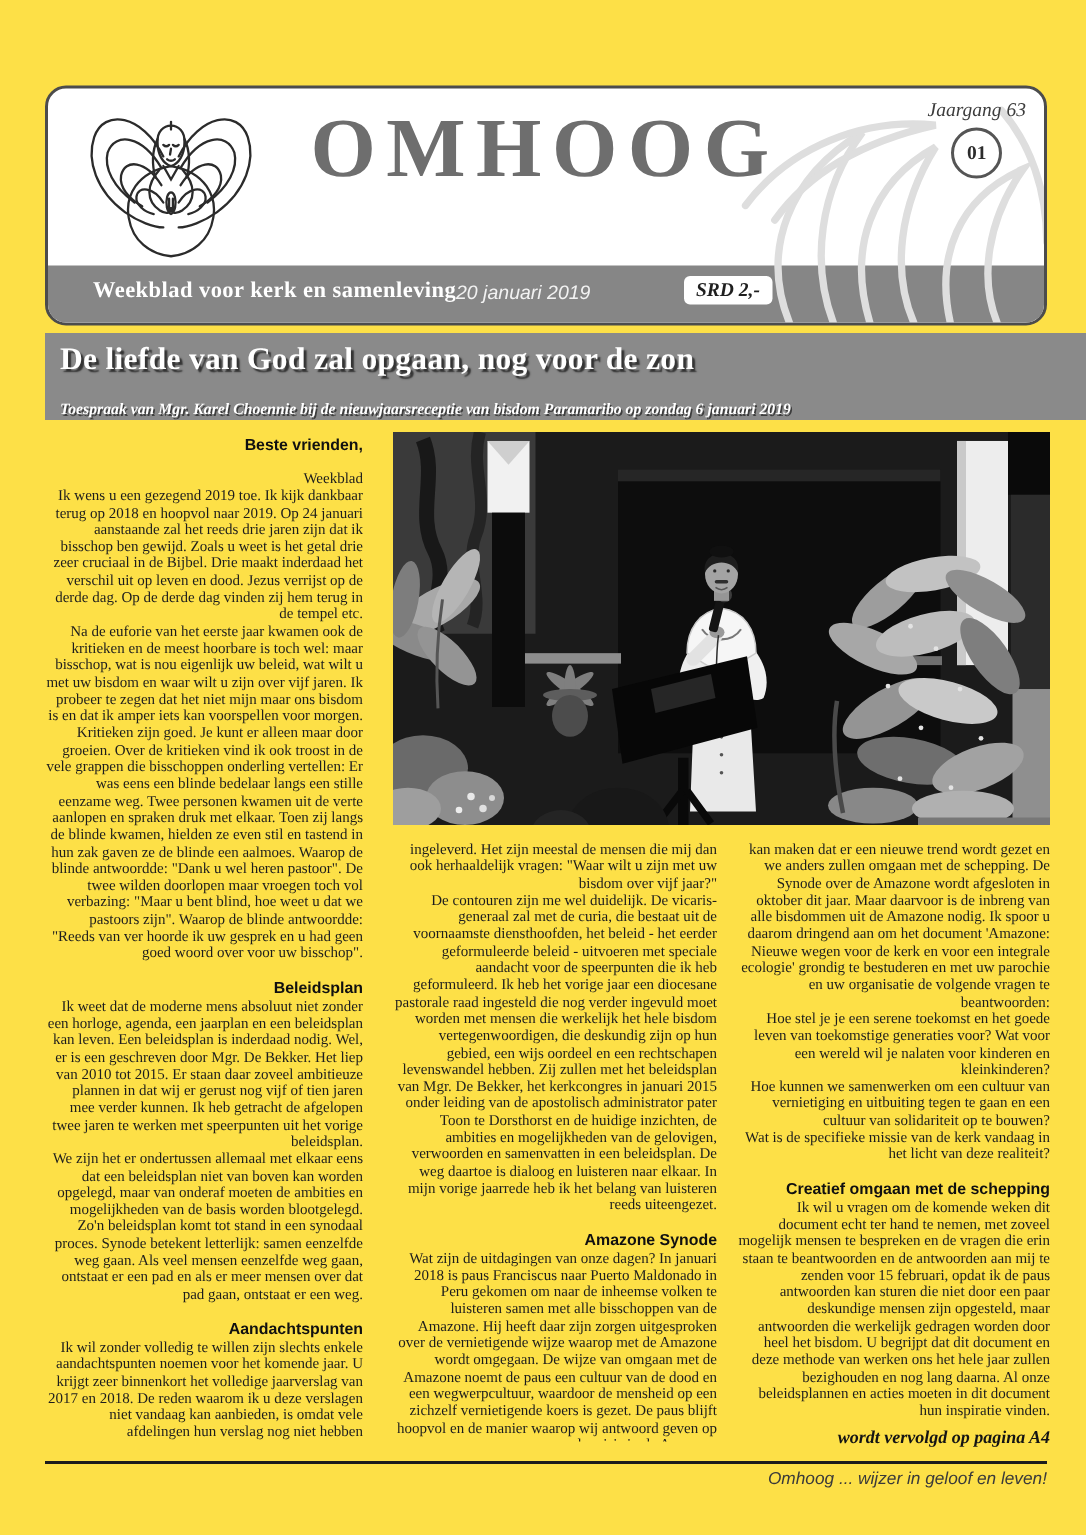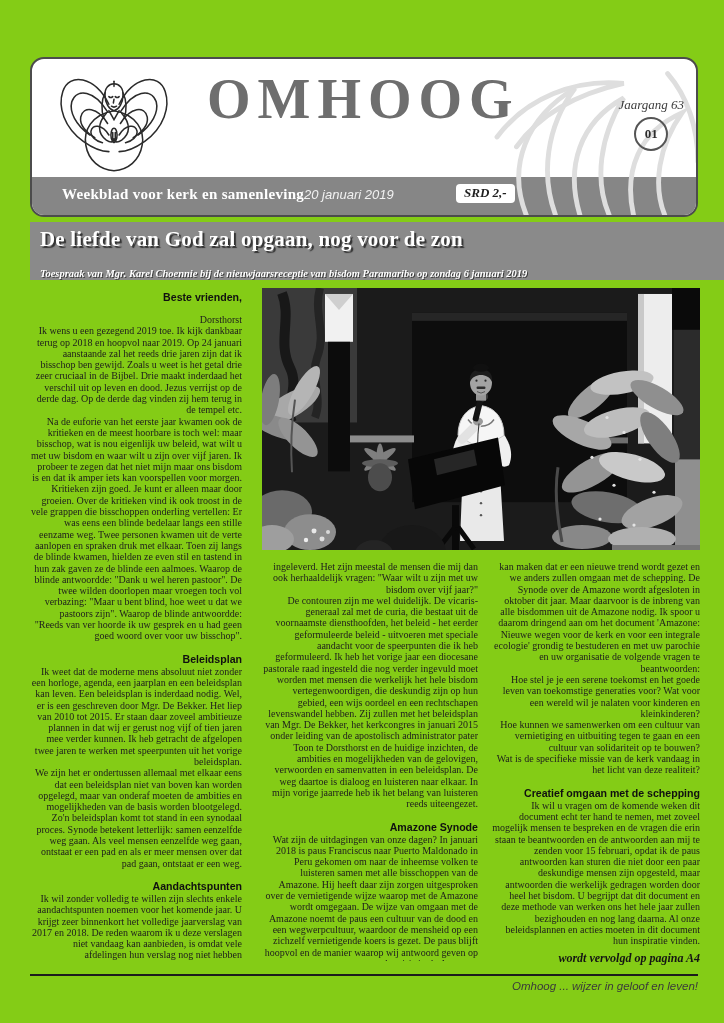--- a/index.html
+++ b/index.html
@@ -1,38 +1,38 @@
 <!DOCTYPE html>
 <html><head>
 <meta charset="utf-8">
 <style>
   html,body { margin:0; padding:0; background:#ffffff; }
   .page {
-    position:relative; width:724px; height:1023px; background:#84cc16;
+    position:relative; width:724px; height:1023px; background:#fde047;
     font-family:"Liberation Serif", serif; overflow:hidden;
     margin:0 auto;
   }
 
   
   .masthead {
     position:absolute; left:30px; top:57px; width:664px; height:156px;
     border:2px solid #4c4c4c; border-radius:14px; background:#fff; overflow:hidden;
   }
   .logo { position:absolute; left:18px; top:2px; width:128px; height:116px; }
   .m-title {
     position:absolute; left:175px; top:8px;
     font-family:"Liberation Serif", serif; font-size:56px; font-weight:bold;
     letter-spacing:7px; color:#6e6e6e; white-space:nowrap;
   }
   .m-sub {
     position:absolute; left:178px; top:72px;
     font-family:"Liberation Sans", sans-serif; font-size:23px; color:#6e6e6e;
     letter-spacing:0.5px; white-space:nowrap;
   }
-  .issue { position:absolute; top:6px; right:12px; text-align:center; z-index:4;margin-top:32px; }
+  .issue { position:absolute; top:6px; right:12px; text-align:center; z-index:4; }
   .jaargang { font-style:italic; font-size:13px; color:#3c3c3c; font-family:"Liberation Serif", serif; }
   .issue-badge {
     margin:4px auto 0; width:30px; height:30px; border:2px solid #555; border-radius:50%;
     line-height:30px; font-weight:bold; font-size:13px; color:#2c2c2c; background:transparent;text-align:center;
   }
   .watermark { position:absolute; right:-6px; top:0; width:215px; height:156px; z-index:3; }
 
   .infobar {
     position:absolute; left:0; right:0; bottom:0; height:38px; background:#868686;
   }
@@ -269,21 +269,21 @@
         </g>
 
         <ellipse cx="150" cy="266" rx="34" ry="28" fill="#181818"></ellipse>
         <ellipse cx="112" cy="269" rx="20" ry="16" fill="#242424"></ellipse>
         <rect x="350" y="258" width="88" height="5" fill="#777777"></rect>
       </svg>
     </div>
 
     <div class="col col-1">
         <h3 class="blk">Beste vrienden,</h3>
-        <p class="blk gap">Dorsthorst</p>
+        <p class="blk gap">Weekblad</p>
         <p class="blk">Ik wens u een gezegend 2019 toe. Ik kijk dankbaar terug op 2018 en hoopvol naar 2019. Op 24 januari aanstaande zal het reeds drie jaren zijn dat ik bisschop ben gewijd. Zoals u weet is het getal drie zeer cruciaal in de Bijbel. Drie maakt inderdaad het verschil uit op leven en dood. Jezus verrijst op de derde dag. Op de derde dag vinden zij hem terug in de tempel etc.</p>
         <p class="blk">Na de euforie van het eerste jaar kwamen ook de kritieken en de meest hoorbare is toch wel: maar bisschop, wat is nou eigenlijk uw beleid, wat wilt u met uw bisdom en waar wilt u zijn over vijf jaren. Ik probeer te zegen dat het niet mijn maar ons bisdom is en dat ik amper iets kan voorspellen voor morgen. Kritieken zijn goed. Je kunt er alleen maar door groeien. Over de kritieken vind ik ook troost in de vele grappen die bisschoppen onderling vertellen: Er was eens een blinde bedelaar langs een stille eenzame weg. Twee personen kwamen uit de verte aanlopen en spraken druk met elkaar. Toen zij langs de blinde kwamen, hielden ze even stil en tastend in hun zak gaven ze de blinde een aalmoes. Waarop de blinde antwoordde: "Dank u wel heren pastoor". De twee wilden doorlopen maar vroegen toch vol verbazing: "Maar u bent blind, hoe weet u dat we pastoors zijn". Waarop de blinde antwoordde: "Reeds van ver hoorde ik uw gesprek en u had geen goed woord over voor uw bisschop".</p>
         <h3 class="blk">Beleidsplan</h3>
         <p class="blk">Ik weet dat de moderne mens absoluut niet zonder een horloge, agenda, een jaarplan en een beleidsplan kan leven. Een beleidsplan is inderdaad nodig. Wel, er is een geschreven door Mgr. De Bekker. Het liep van 2010 tot 2015. Er staan daar zoveel ambitieuze plannen in dat wij er gerust nog vijf of tien jaren mee verder kunnen. Ik heb getracht de afgelopen twee jaren te werken met speerpunten uit het vorige beleidsplan.</p>
         <p class="blk">We zijn het er ondertussen allemaal met elkaar eens dat een beleidsplan niet van boven kan worden opgelegd, maar van onderaf moeten de ambities en mogelijkheden van de basis worden blootgelegd. Zo'n beleidsplan komt tot stand in een synodaal proces. Synode betekent letterlijk: samen eenzelfde weg gaan. Als veel mensen eenzelfde weg gaan, ontstaat er een pad en als er meer mensen over dat pad gaan, ontstaat er een weg.</p>
         <h3 class="blk">Aandachtspunten</h3>
         <p class="blk">Ik wil zonder volledig te willen zijn slechts enkele aandachtspunten noemen voor het komende jaar. U krijgt zeer binnenkort het volledige jaarverslag van 2017 en 2018. De reden waarom ik u deze verslagen niet vandaag kan aanbieden, is omdat vele afdelingen hun verslag nog niet hebben</p>
       </div>
     <div class="col col-2">
         <p class="blk">ingeleverd. Het zijn meestal de mensen die mij dan ook herhaaldelijk vragen: "Waar wilt u zijn met uw bisdom over vijf jaar?"</p>

